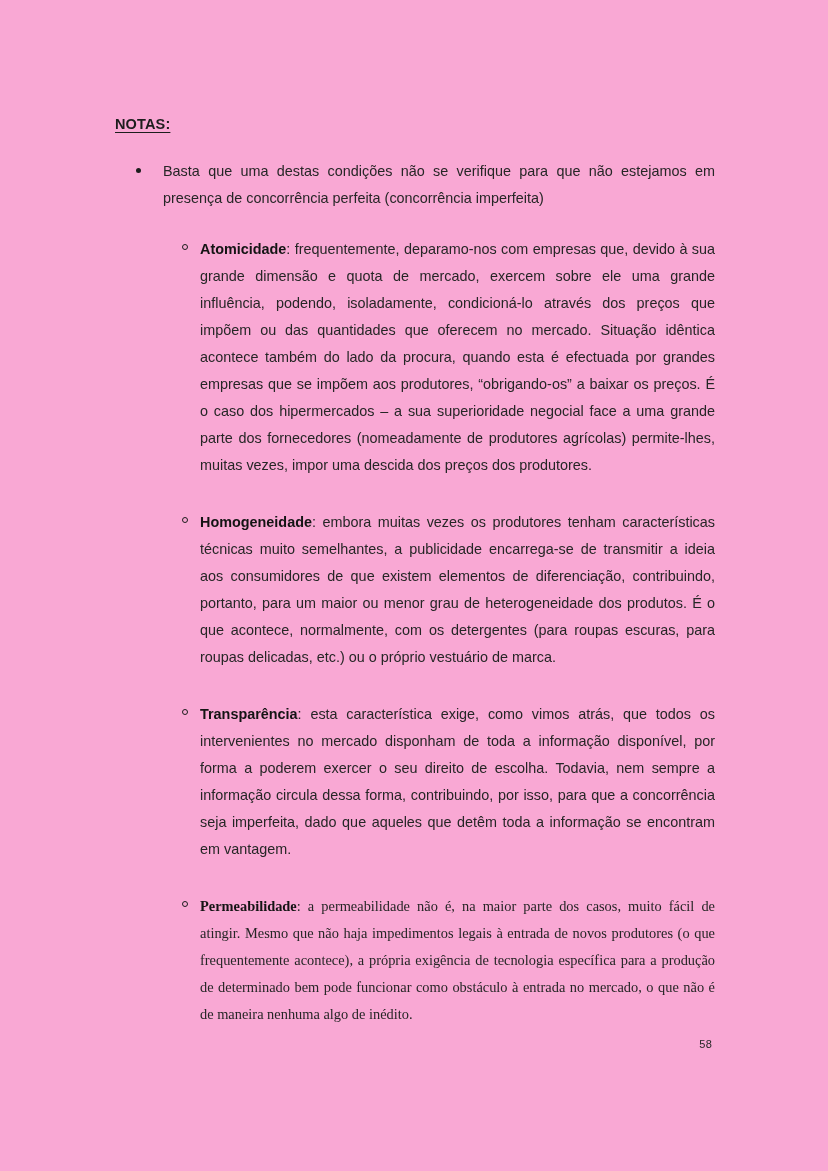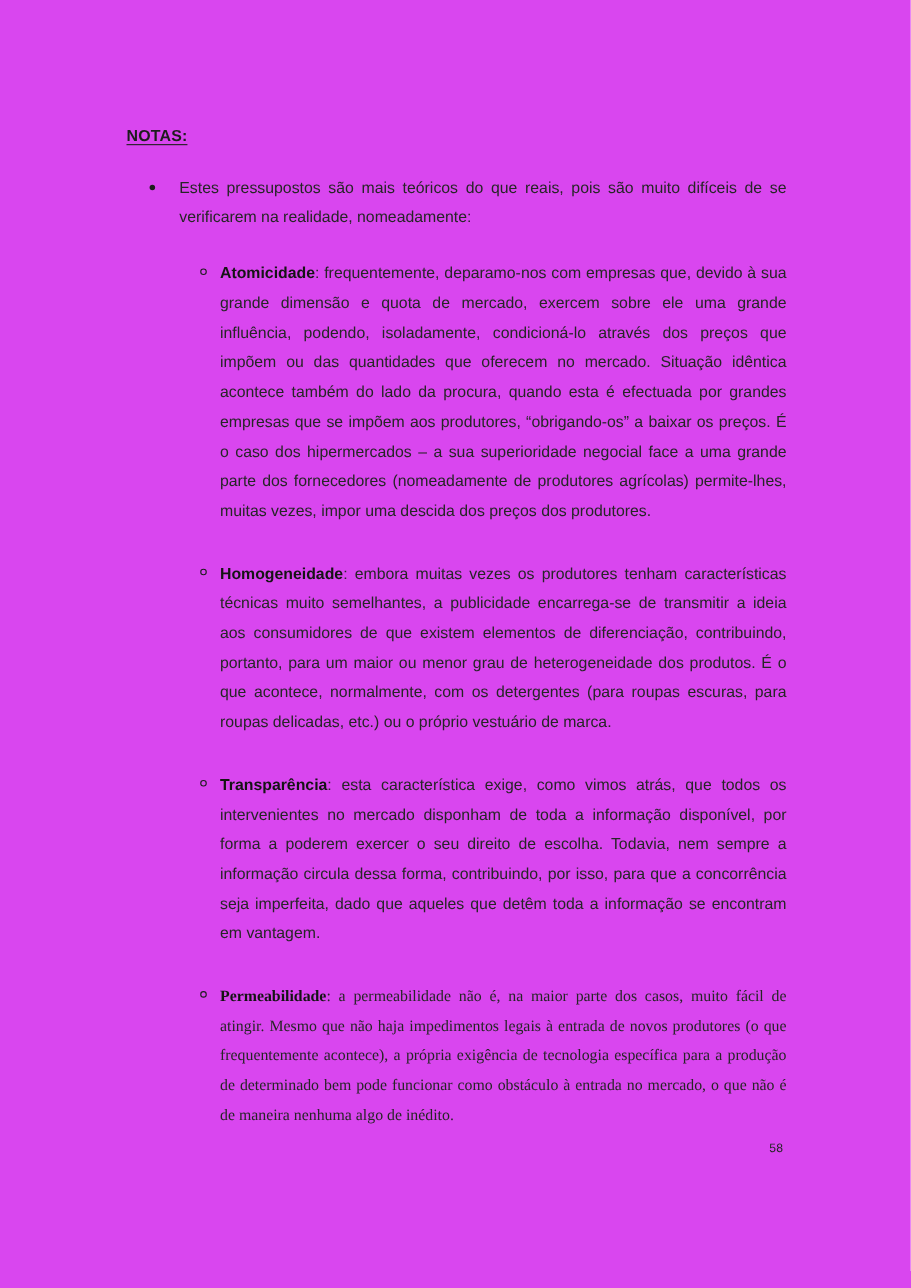--- a/index.html
+++ b/index.html
@@ -11,21 +11,21 @@
   body {
     font-family: "Liberation Sans", "DejaVu Sans", sans-serif;
     color: #262626;
     -webkit-font-smoothing: antialiased;
   }
 
   .page {
     position: relative;
     width: 828px;
     height: 1171px;
-    background: #d946ef;
+    background: #f9a8d4;
     overflow: hidden;
     box-sizing: border-box;
   }
 
   
   .notes-heading {
     position: absolute;
     left: 115px;
     top: 116px;
     font-size: 14.5px;
@@ -114,25 +114,25 @@
 </style>
 </head>
 <body>
 
 <div class="page">
 
   <div class="notes-heading">NOTAS:</div>
 
   <div class="content">
 
-
     <div class="bullet-l1">
       <span class="marker-disc"></span>
-      <p class="para">Estes pressupostos são mais teóricos do que reais, pois são muito difíceis de se verificarem na realidade, nomeadamente:</p>
+      <p class="para">Basta que uma destas condições não se verifique para que não estejamos em presença de concorrência perfeita (concorrência imperfeita)</p>
     </div>
+
 
     <div class="sub-list">
 
       <div class="bullet-l2">
         <span class="marker-circle"></span>
         <p class="para"><span class="term">Atomicidade</span><span>: </span><span>frequentemente, deparamo-nos com empresas que, devido à sua grande dimensão e quota de mercado, exercem sobre ele uma grande influência, podendo, isoladamente, condicioná-lo através dos preços que impõem ou das quantidades que oferecem no mercado. Situação idêntica acontece também do lado da procura, quando esta é efectuada por grandes empresas que se impõem aos produtores, “obrigando-os” a baixar os preços. É o caso dos hipermercados – a sua superioridade negocial face a uma grande parte dos fornecedores (nomeadamente de produtores agrícolas) permite-lhes, muitas vezes, impor uma descida dos preços dos produtores.</span></p>
       </div>
 
       <div class="bullet-l2">
         <span class="marker-circle"></span>

